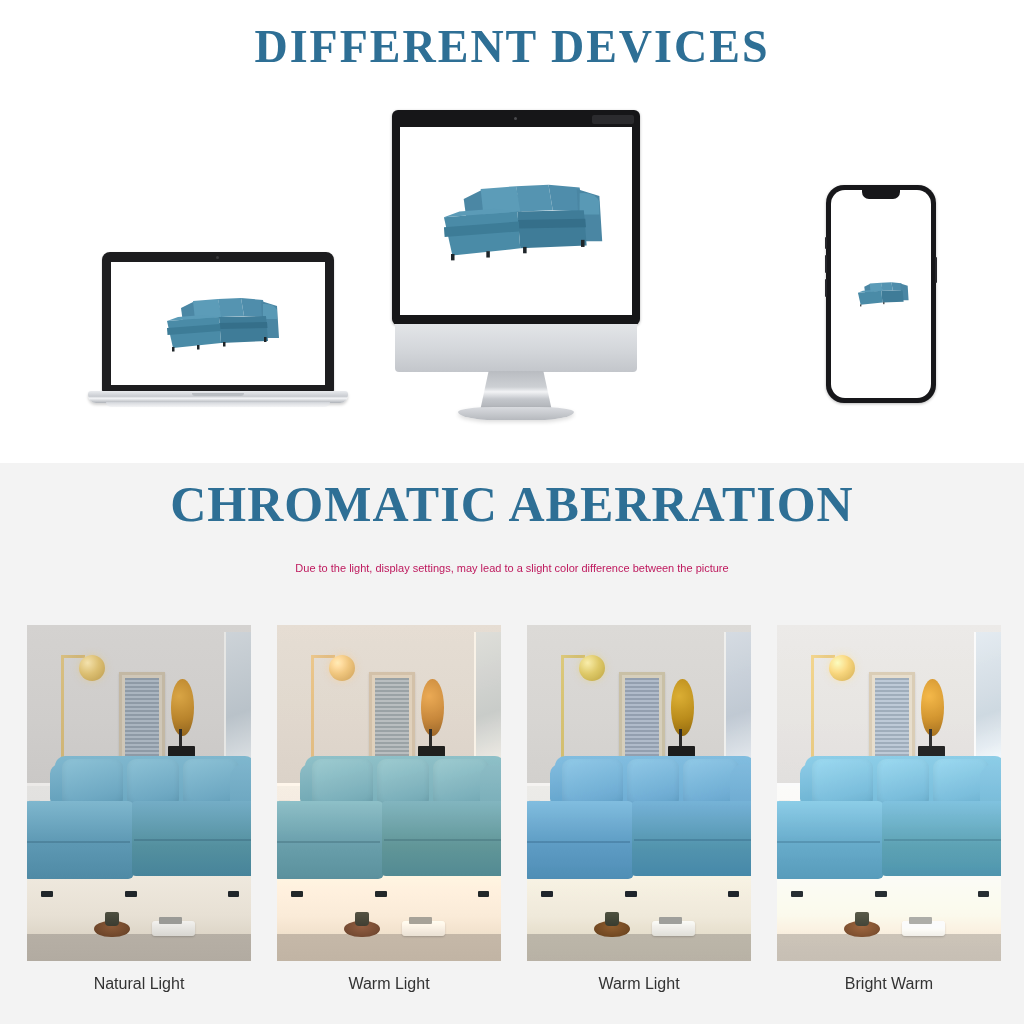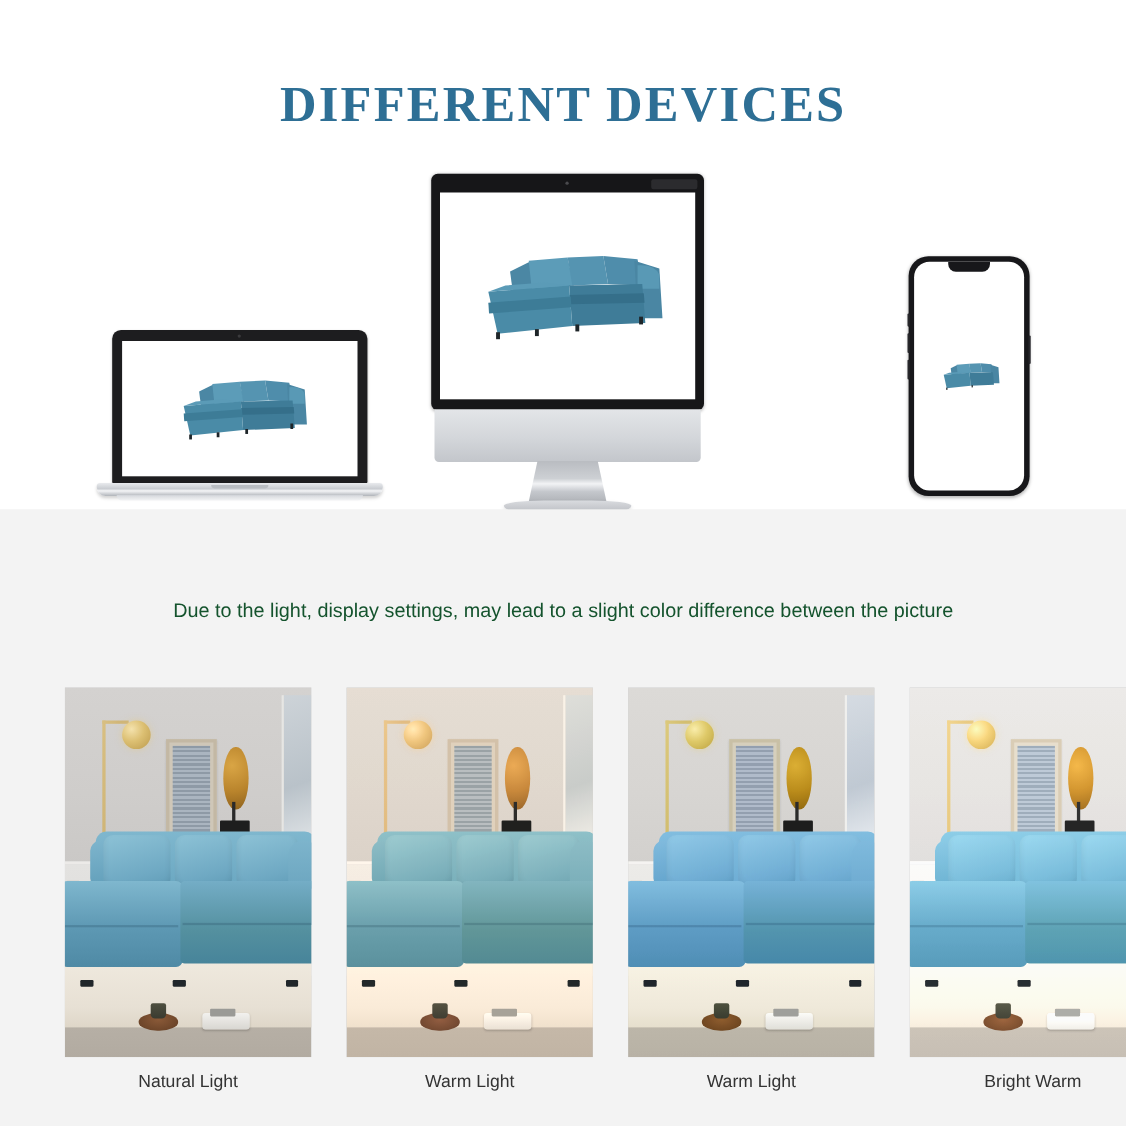--- a/index.html
+++ b/index.html
@@ -8,21 +8,20 @@
     font-family:"Liberation Sans", sans-serif;
     background:#ffffff;
     overflow:hidden;
   }
   .page{position:relative;width:1024px;height:1024px;}
 
   
   .section-devices{
     position:absolute;left:0;top:0;width:1024px;height:463px;
     background:#ffffff;
-    margin-top:48px;
   }
   .title-devices{
     position:absolute;left:0;top:20px;width:1024px;
     text-align:center;
     font-family:"Liberation Serif", serif;
     font-weight:700;
     font-size:46px;
     letter-spacing:2px;
     color:#2e6f95;
   }
@@ -133,30 +132,30 @@
   .section-chroma{
     position:absolute;left:0;top:463px;width:1024px;height:561px;
     background:#f3f3f3;
   }
   .title-chroma{
     position:absolute;left:0;top:12px;width:1024px;text-align:center;
     font-family:"Liberation Serif", serif;font-weight:700;
     font-size:50px;letter-spacing:1px;color:#2e6f95;
   }
   .chroma-desc{
-    position:absolute;left:50%;margin-left:-412px;top:78px;width:824px;
-    text-align:center;color:#14532d;font-size:18px;line-height:28px;
+    position:absolute;left:50%;margin-left:-412px;top:91px;width:824px;
+    text-align:center;color:#be185d;font-size:11px;line-height:28px;
     font-family:"Liberation Sans", sans-serif;
   }
 
   .panels{
     position:absolute;left:27px;top:162px;width:974px;height:336px;
     display:flex;justify-content:space-between;
   }
-  .panel-col{width:224px;margin-left:32px;}
+  .panel-col{width:224px;}
   .panel{
     position:relative;width:224px;height:336px;overflow:hidden;
     background:#cfcfcf;
   }
   .panel-label{
     margin-top:14px;text-align:center;font-size:16px;color:#333333;
     font-family:"Liberation Sans", sans-serif;
   }
 
   
@@ -404,20 +403,21 @@
           <div class="phone-btn vol3"></div>
           <div class="phone-btn pwr"></div>
         </div>
       </div>
 
     </div>
   </div>
 
   <div class="section-chroma">
 
+    <div class="title-chroma">CHROMATIC ABERRATION</div>
 
     <div class="chroma-desc">
       <div>Due to the light, display settings, may lead to a slight color difference between the picture</div>
     </div>
 
     <div class="panels">
 
       <div class="panel-col">
         <div class="panel">
           <div class="room f-natural">

